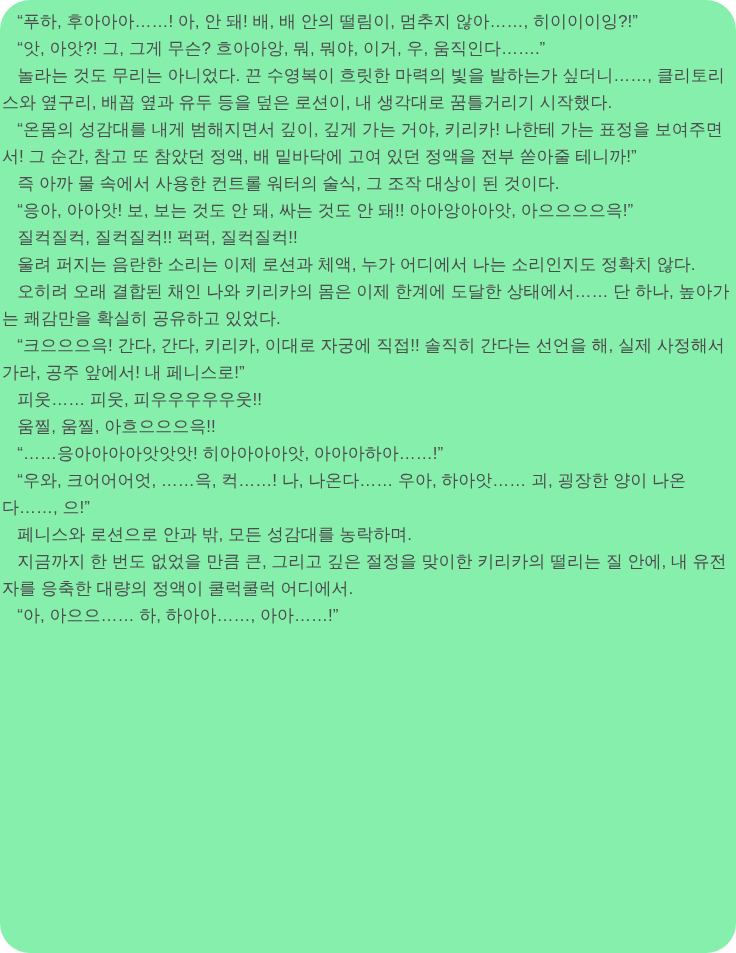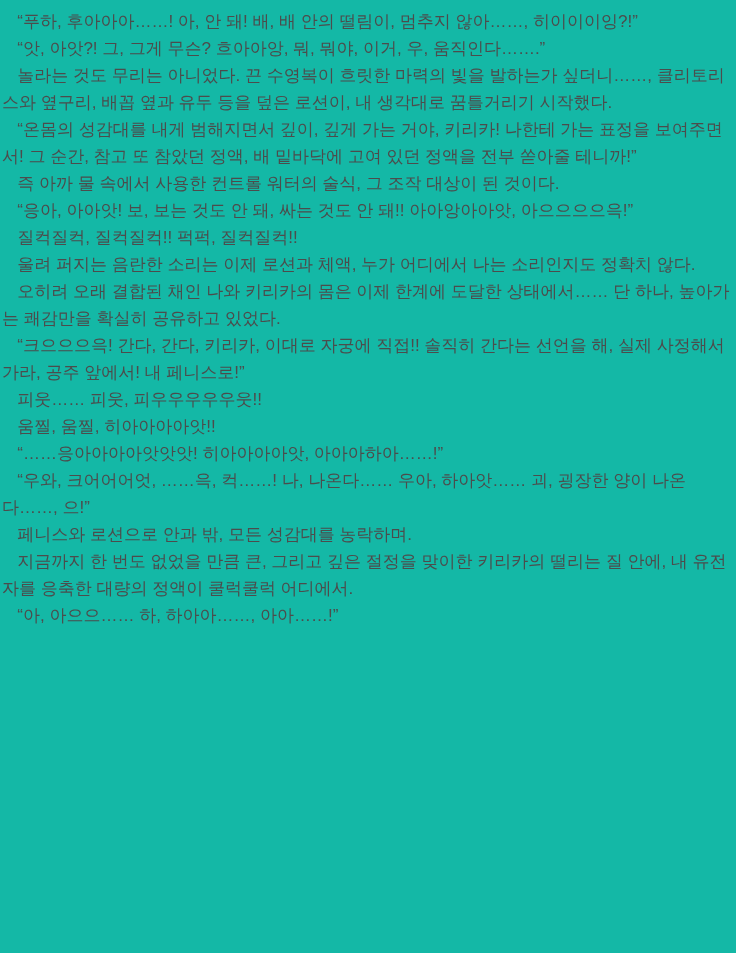--- a/index.html
+++ b/index.html
@@ -8,28 +8,29 @@
     width: 736px;
     height: 953px;
     background: #ffffff;
     overflow: hidden;
   }
   .page {
     box-sizing: border-box;
     width: 736px;
     height: 953px;
     padding: 8px 2px 0 2px;
-    background: #14b8a6;
+    background: #86efac;
     font-family: "Liberation Sans", "DejaVu Sans", sans-serif;
     font-size: 17px;
     line-height: 27px;
     color: #4c4c4c;
     letter-spacing: 0px;
     word-break: normal;
     overflow-wrap: break-word;
+    border-radius: 30px;
   }
   .page p {
     margin: 0;
     padding: 0;
     text-indent: 0.9em;
     white-space: normal;
   }
 </style>
 </head>
 <body>
@@ -39,19 +40,19 @@
   <p>“앗, 아앗?! 그, 그게 무슨? 흐아아앙, 뭐, 뭐야, 이거, 우, 움직인다…….”</p>
   <p>놀라는 것도 무리는 아니었다. 끈 수영복이 흐릿한 마력의 빛을 발하는가 싶더니……, 클리토리스와 옆구리, 배꼽 옆과 유두 등을 덮은 로션이, 내 생각대로 꿈틀거리기 시작했다.</p>
   <p>“온몸의 성감대를 내게 범해지면서 깊이, 깊게 가는 거야, 키리카! 나한테 가는 표정을 보여주면서! 그 순간, 참고 또 참았던 정액, 배 밑바닥에 고여 있던 정액을 전부 쏟아줄 테니까!”</p>
   <p>즉 아까 물 속에서 사용한 컨트롤 워터의 술식, 그 조작 대상이 된 것이다.</p>
   <p>“응아, 아아앗! 보, 보는 것도 안 돼, 싸는 것도 안 돼!! 아아앙아아앗, 아으으으으윽!”</p>
   <p>질컥질컥, 질컥질컥!! 퍽퍽, 질컥질컥!!</p>
   <p>울려 퍼지는 음란한 소리는 이제 로션과 체액, 누가 어디에서 나는 소리인지도 정확치 않다.</p>
   <p>오히려 오래 결합된 채인 나와 키리카의 몸은 이제 한계에 도달한 상태에서…… 단 하나, 높아가는 쾌감만을 확실히 공유하고 있었다.</p>
   <p>“크으으으윽! 간다, 간다, 키리카, 이대로 자궁에 직접!! 솔직히 간다는 선언을 해, 실제 사정해서 가라, 공주 앞에서! 내 페니스로!”</p>
   <p>피웃…… 피웃, 피우우우우우웃!!</p>
-  <p>움찔, 움찔, 히아아아아앗!!</p>
+  <p>움찔, 움찔, 아흐으으으윽!!</p>
   <p>“……응아아아아앗앗앗! 히아아아아앗, 아아아하아……!”</p>
   <p>“우와, 크어어어엇, ……윽, 컥……! 나, 나온다…… 우아, 하아앗…… 괴, 굉장한 양이 나온다……, 으!”</p>
   <p>페니스와 로션으로 안과 밖, 모든 성감대를 농락하며.</p>
   <p>지금까지 한 번도 없었을 만큼 큰, 그리고 깊은 절정을 맞이한 키리카의 떨리는 질 안에, 내 유전자를 응축한 대량의 정액이 쿨럭쿨럭 어디에서.</p>
   <p>“아, 아으으…… 하, 하아아……, 아아……!”</p>
 </div>
 
 </body></html>

